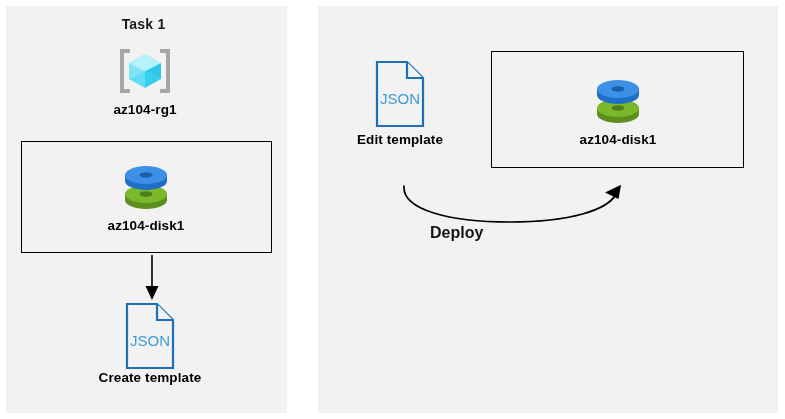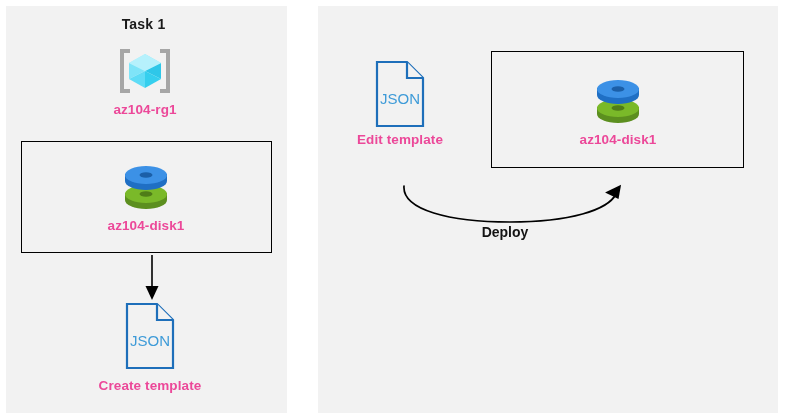--- a/index.html
+++ b/index.html
@@ -68,56 +68,56 @@
   
   .node {
     position: absolute;
     display: flex;
     flex-direction: column;
     align-items: center;
   }
   .node-label {
     font-size: 13.5px;
     font-weight: bold;
-    color: #ec4899;
+    color: #000000;
     white-space: nowrap;
     letter-spacing: 0.1px;
     text-align: left;
   }
   .icon-wrap {
     display: block;
     line-height: 0;
   }
   
   #node-rg      { left: 70px;  top: 46px;  width: 150px; }
   #node-rg .node-label { margin-top: 6px; }
 
   #node-disk1   { left: 71px;  top: 162px; width: 150px; }
   #node-disk1 .node-label { margin-top: 4px; }
 
   #node-create-template { left: 75px; top: 302px; width: 150px; }
-  #node-create-template .node-label { margin-top: 8px; }
+  #node-create-template .node-label { }
 
   #node-edit-template { left: 345px; top: 60px; width: 110px; }
   #node-edit-template .node-label { margin-top: 4px; }
 
   #node-disk2 { left: 543px; top: 76px; width: 150px; }
   #node-disk2 .node-label { margin-top: 4px; }
 
   
   .arrow-svg { position: absolute; overflow: visible; }
   #arrow-down  { left: 124px; top: 254px; }
   #arrow-deploy{ left: 390px; top: 182px; }
 
   #label-deploy {
     position: absolute;
     left: 430px; top: 224px;
     width: 150px;
-    text-align: center;
-    font-size: 14px;
+    text-align: left;
+    font-size: 16px;
     font-weight: bold;
     color: #141414;
     white-space: nowrap;
   }
 </style>
 </head>
 <body>
 
 <div class="canvas">
 

